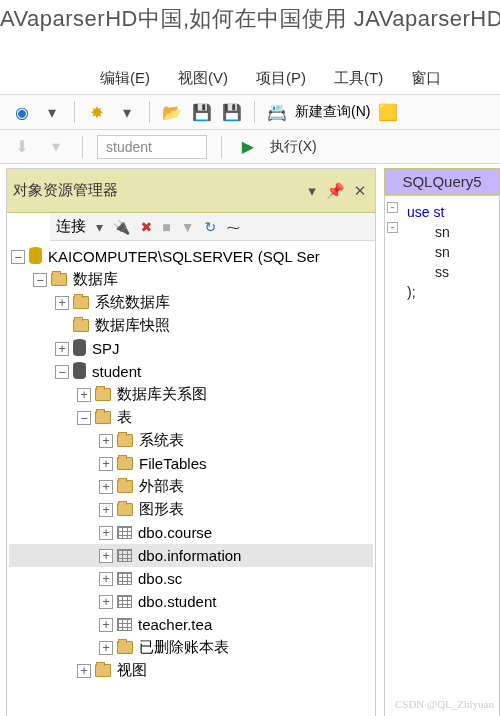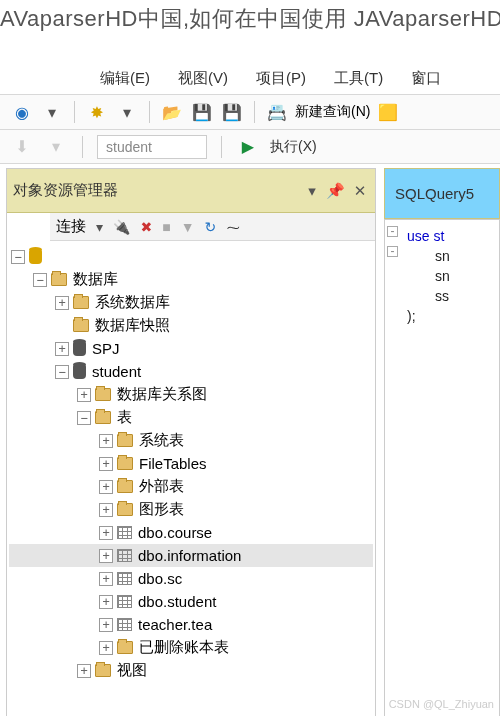--- a/index.html
+++ b/index.html
@@ -27,26 +27,26 @@
 .node.sel { background:#e5e5e5; }
 .exp { width:14px; height:14px; border:1px solid #999; color:#666; font-size:12px; line-height:12px; text-align:center; margin-right:4px; font-family:monospace; cursor:pointer; background:#fff;}
 .exp.empty { border:none; }
 .foldericon { width:16px; height:13px; background:#e6c06b; border:1px solid #bb8f2c; border-radius:1px; margin-right:6px; position:relative; flex-shrink:0;}
 .foldericon:before { content:''; position:absolute; top:-3px; left:0; width:7px; height:3px; background:#e6c06b; border:1px solid #bb8f2c; border-bottom:none;}
 .dbicon { width:13px; height:15px; background:#555; border-radius:3px 3px 4px 4px; margin-right:6px; flex-shrink:0; position:relative;}
 .dbicon:before { content:''; position:absolute; top:-2px; left:0; right:0; height:5px; background:#555; border-radius:50%;}
 .dbicon.yellow { background:#d9a500;} .dbicon.yellow:before { background:#d9a500;}
 .tblicon { width:15px; height:13px; border:1px solid #888; margin-right:6px; flex-shrink:0; background: linear-gradient(to right,#888 0,#888 1px,transparent 1px,transparent 4px,#888 4px,#888 5px,transparent 5px,transparent 9px,#888 9px,#888 10px,transparent 10px), linear-gradient(#888 0,#888 1px,transparent 1px,transparent 4px,#888 4px,#888 5px,transparent 5px,transparent 8px,#888 8px,#888 9px,transparent 9px);}
 .editor { flex:1; margin:4px 0 0 8px; display:flex; flex-direction:column;}
-.tabhdr { background:#7dd3fc; border:1px solid #c9c47c; padding:16px 10px; font-size:15px; color:#333; width:100%;}
+.tabhdr { background:#c4b5fd; border:1px solid #c9c47c; padding:4px 10px; font-size:15px; color:#333; width:100%;text-align:center;}
 .code { border:1px solid #ccc; padding:6px 4px 6px 22px; font-family:Consolas,monospace; font-size:14px; color:#222; line-height:20px; position:relative; flex:1; background:#fff;}
 .code .gutter { position:absolute; left:2px; top:6px; width:14px;}
 .gm { color:#888; font-size:12px; text-align:center; border:1px solid #aaa; width:11px; height:11px; line-height:9px; margin-bottom:9px;}
 .kw { color:#0000cc; }
-.watermark { position:fixed; right:6px; bottom:6px; font-size:11px; color:#ccc;}
+.watermark { position:fixed; right:6px; bottom:6px; font-size:11px; color:#ccc;font-family:Liberation Serif, serif;}
 </style>
 </head>
 <body>
 
 <div class="titlearea">AVaparserHD中国,如何在中国使用 JAVaparserHD?</div>
 
 <div class="menubar">
   <span>编辑(E)</span>
   <span>视图(V)</span>
   <span>项目(P)</span>
@@ -98,20 +98,21 @@
       <span style="color:#c33">✖</span>
       <span style="color:#aaa">■</span>
       <span style="color:#aaa">▼</span>
       <span style="color:#2373c4">↻</span>
       <span style="color:#333">⁓</span>
     </div>
     <div class="tree">
       <div class="node" style="padding-left:2px">
           <span class="exp">−</span>
           <span class="dbicon yellow"></span>
+          <span>KAICOMPUTER\SQLSERVER (SQL Ser</span>
         </div>
       <div class="node" style="padding-left:24px">
           <span class="exp">−</span>
           <span class="foldericon"></span>
           <span>数据库</span>
         </div>
       <div class="node" style="padding-left:46px">
           <span class="exp">+</span>
           <span class="foldericon"></span>
           <span>系统数据库</span>

